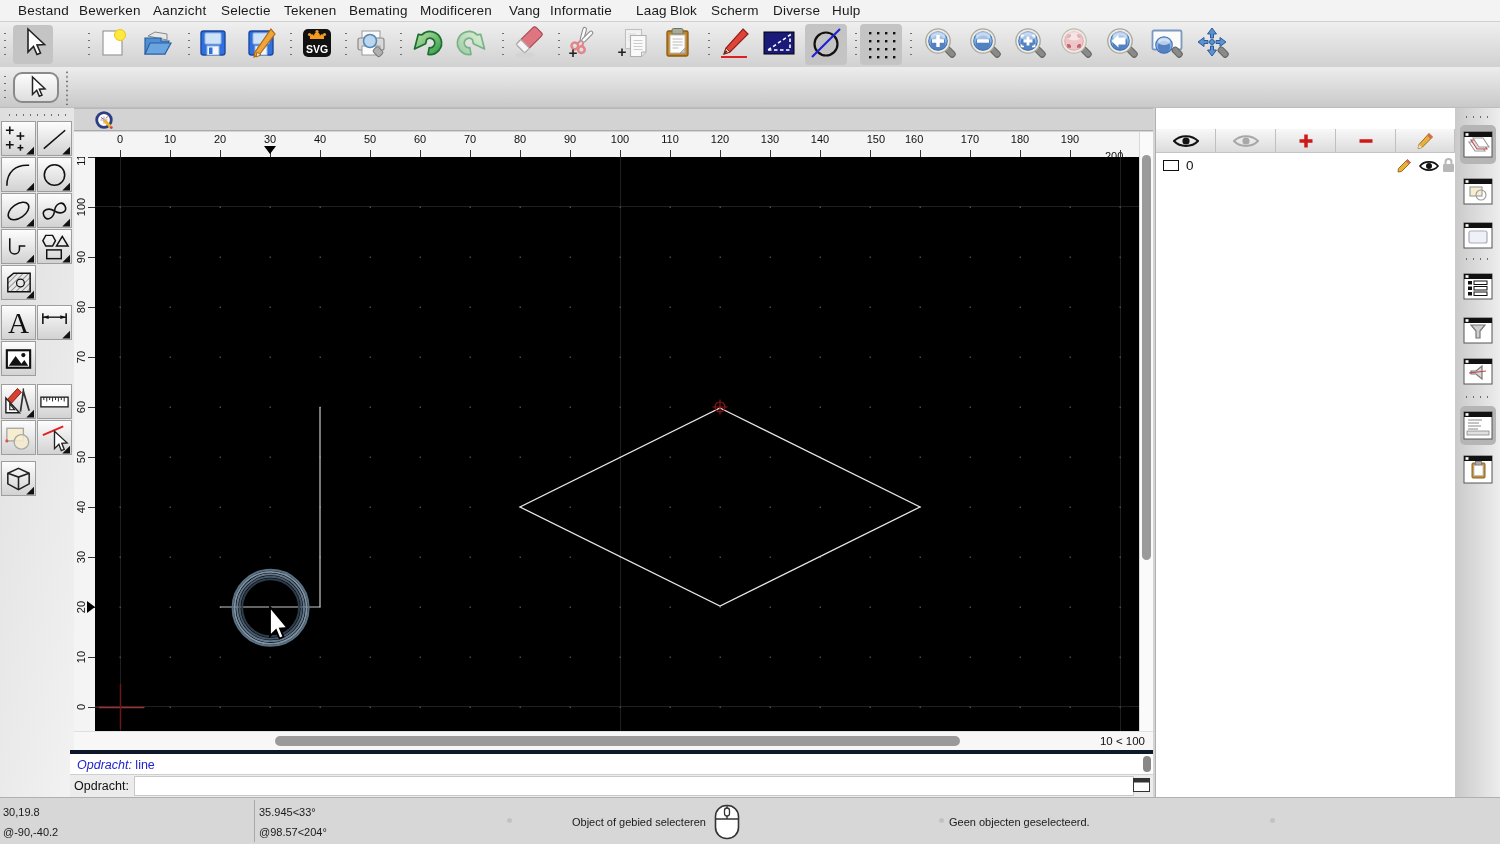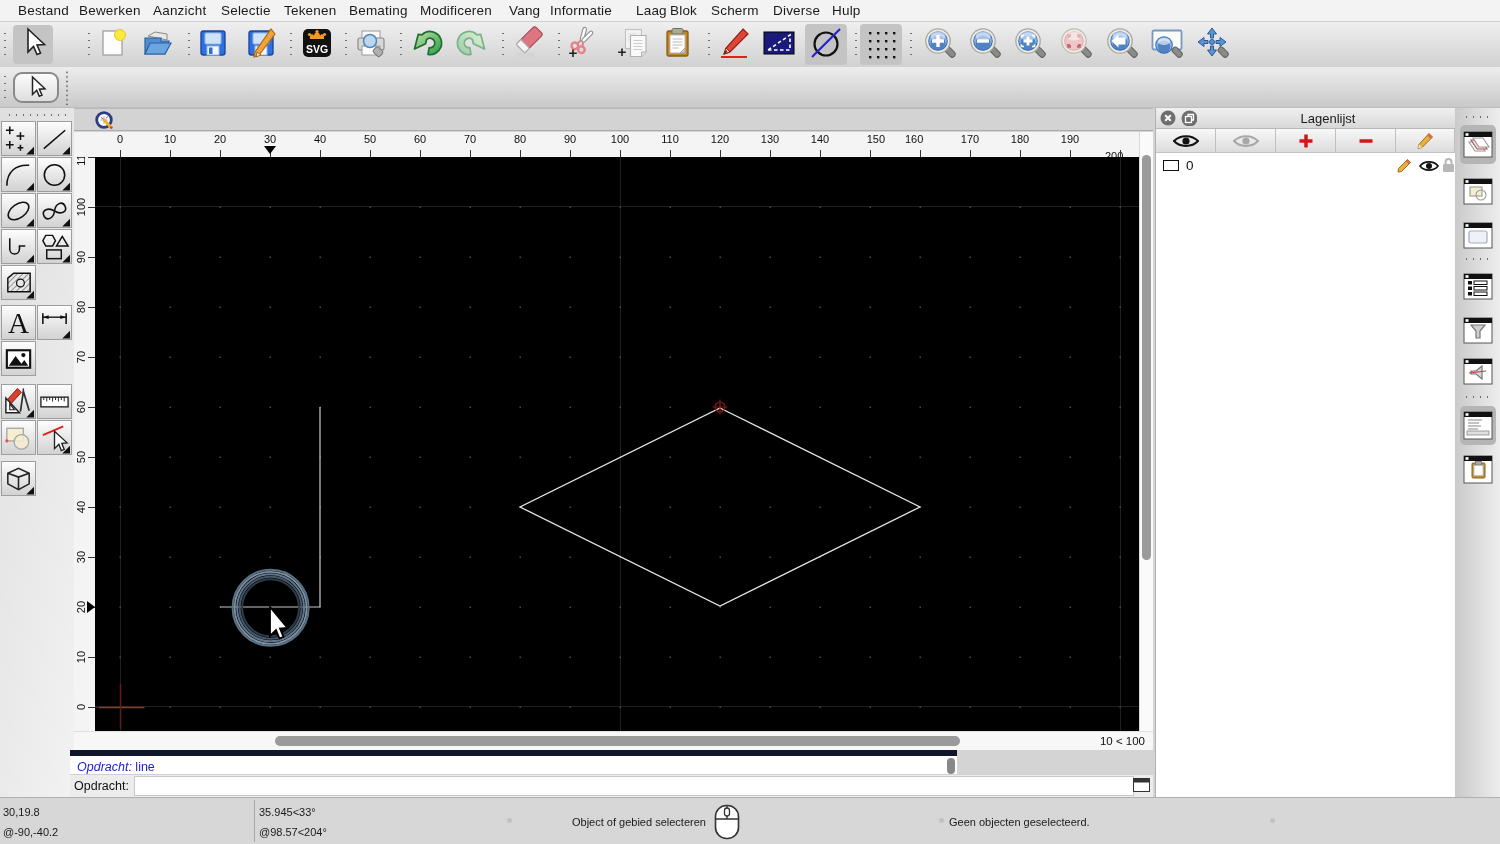--- a/index.html
+++ b/index.html
@@ -13,21 +13,21 @@
 .hdots{position:absolute;height:2px;background-image:radial-gradient(circle,#6e6e6e 0.9px,transparent 1.1px);background-size:7px 2px}
 #leftpal{left:0;top:108px;width:74px;height:689px;background:linear-gradient(100deg,#dedede,#f2f2f2)}
 .pbtn{position:absolute;width:35px;height:35px;background:linear-gradient(#fdfdfd,#d2d2d2);border:1px solid #9e9e9e;display:flex;align-items:center;justify-content:center}
 #tabbar{left:74px;top:108px;width:1079px;height:23px;background:#d3d3d3;border-top:1px solid #b8b8b8;border-bottom:1px solid #ababab;font-size:12.5px;color:#1a1a1a}
 #hruler{left:74px;top:132px;width:1079px;height:25px;background:#f4f4f4;overflow:hidden}
 #vruler{left:74px;top:157px;width:21px;height:574px;background:#f4f4f4;overflow:hidden}
 .rlab{position:absolute;font-size:11px;color:#111}
 #canvas{left:95px;top:157px;width:1044px;height:574px;background:#000}
 #vscroll{left:1139px;top:132px;width:14px;height:599px;background:#fafafa;border-left:1px solid #d8d8d8}
 #hscrollrow{left:74px;top:731px;width:1079px;height:19px;background:#f7f7f7;border-top:1px solid #e0e0e0}
-#cmdhist{left:70px;top:750px;width:887px;height:24px;background:#fff;border-top:6px solid #0f172a}
+#cmdhist{left:70px;top:750px;width:1083px;height:24px;background:#fff;border-top:4px solid #0f172a}
 #cmdinput{left:70px;top:774px;width:1083px;height:23px;background:#ececec;border-top:1px solid #d0d0d0}
 #layerpanel{left:1155px;top:108px;width:300px;height:689px;background:#fff;border-left:1px solid #b0b0b0}
 #lheader{position:absolute;left:0;top:0;width:300px;height:21px;background:linear-gradient(#f0f0f0,#d8d8d8);border-bottom:1px solid #b8b8b8}
 #ltoolbar{position:absolute;left:0;top:21px;width:300px;height:24px;background:linear-gradient(#f8f8f8,#dcdcdc);border-bottom:1px solid #c4c4c4}
 .lbtn{position:absolute;top:0;height:23px;border-right:1px solid #c0c0c0;display:flex;align-items:center;justify-content:center}
 #rightdock{left:1455px;top:108px;width:45px;height:689px;background:linear-gradient(90deg,#cacaca,#ededed)}
 .dbtn{position:absolute;left:5px;width:36px;height:32px;display:flex;align-items:center;justify-content:center}
 .dsel{background:#b5b5b5;border-radius:5px}
 #statusbar{left:0;top:797px;width:1500px;height:47px;background:#d7d7d7;border-top:1px solid #b0b0b0;font-size:11px;color:#1a1a1a}
 
@@ -788,32 +788,20 @@
 </div>
 <div id="cmdinput" class="abs">
 <div style="position:absolute;left:4px;top:4px;font-size:12.5px;color:#111">Opdracht:</div>
 <div style="position:absolute;left:64px;top:1px;width:1000px;height:20px;background:#fff;border:1px solid #c8c8c8"></div>
 <div style="position:absolute;right:3px;top:3px"><svg width="17" height="14" viewBox="0 0 17 14" style="">
         <rect x="0.5" y="0.5" width="16" height="13" fill="#fff" stroke="#333" stroke-width="1"></rect>
         <rect x="0.5" y="0.5" width="16" height="4" fill="#333"></rect>
       </svg></div>
 </div>
 <div id="layerpanel" class="abs">
-<div id="lheader">
-<div style="position:absolute;left:4px;top:2px"><svg width="16" height="16" viewBox="0 0 16 16" style="">
-          <circle cx="8" cy="8" r="7.5" fill="#6e6e6e"></circle>
-          <path d="M5.2 5.2 L10.8 10.8 M10.8 5.2 L5.2 10.8" stroke="#fff" stroke-width="2"></path>
-        </svg></div>
-<div style="position:absolute;left:25px;top:2px"><svg width="16" height="16" viewBox="0 0 16 16" style="">
-          <circle cx="8.5" cy="8.5" r="8" fill="#6e6e6e"></circle>
-          <rect x="4.5" y="6.5" width="6" height="6" fill="none" stroke="#fff" stroke-width="1.3"></rect>
-          <path d="M7 6 V4.5 H12.5 V10 H11" fill="none" stroke="#fff" stroke-width="1.3"></path>
-        </svg></div>
-<div style="position:absolute;left:44px;right:0;top:3px;text-align:center;font-size:13px;color:#1a1a1a">Lagenlijst</div>
-</div>
 <div id="ltoolbar">
 <div class="lbtn" style="left:0px;width:60px">
         <svg width="26" height="16" viewBox="0 0 26 16" style="">
           <path d="M1 8 C7 1.5 19 1.5 25 8 C19 14.5 7 14.5 1 8 Z" fill="none" stroke="#111" stroke-width="2"></path>
           <circle cx="13" cy="8" r="3.6" fill="#111"></circle>
         </svg>
       </div>
 <div class="lbtn" style="left:60px;width:60px">
         <svg width="26" height="16" viewBox="0 0 26 16" style="">
           <path d="M1 8 C7 1.5 19 1.5 25 8 C19 14.5 7 14.5 1 8 Z" fill="none" stroke="#a8a8a8" stroke-width="2"></path>

